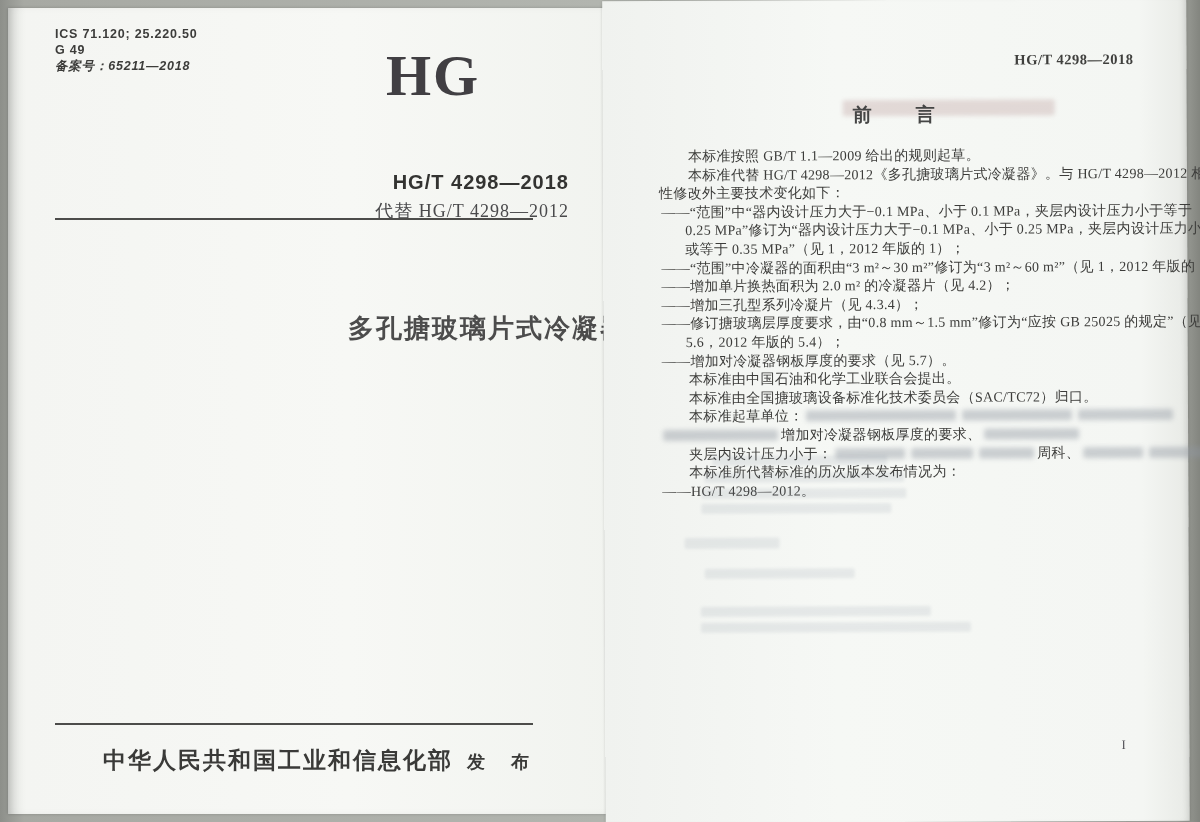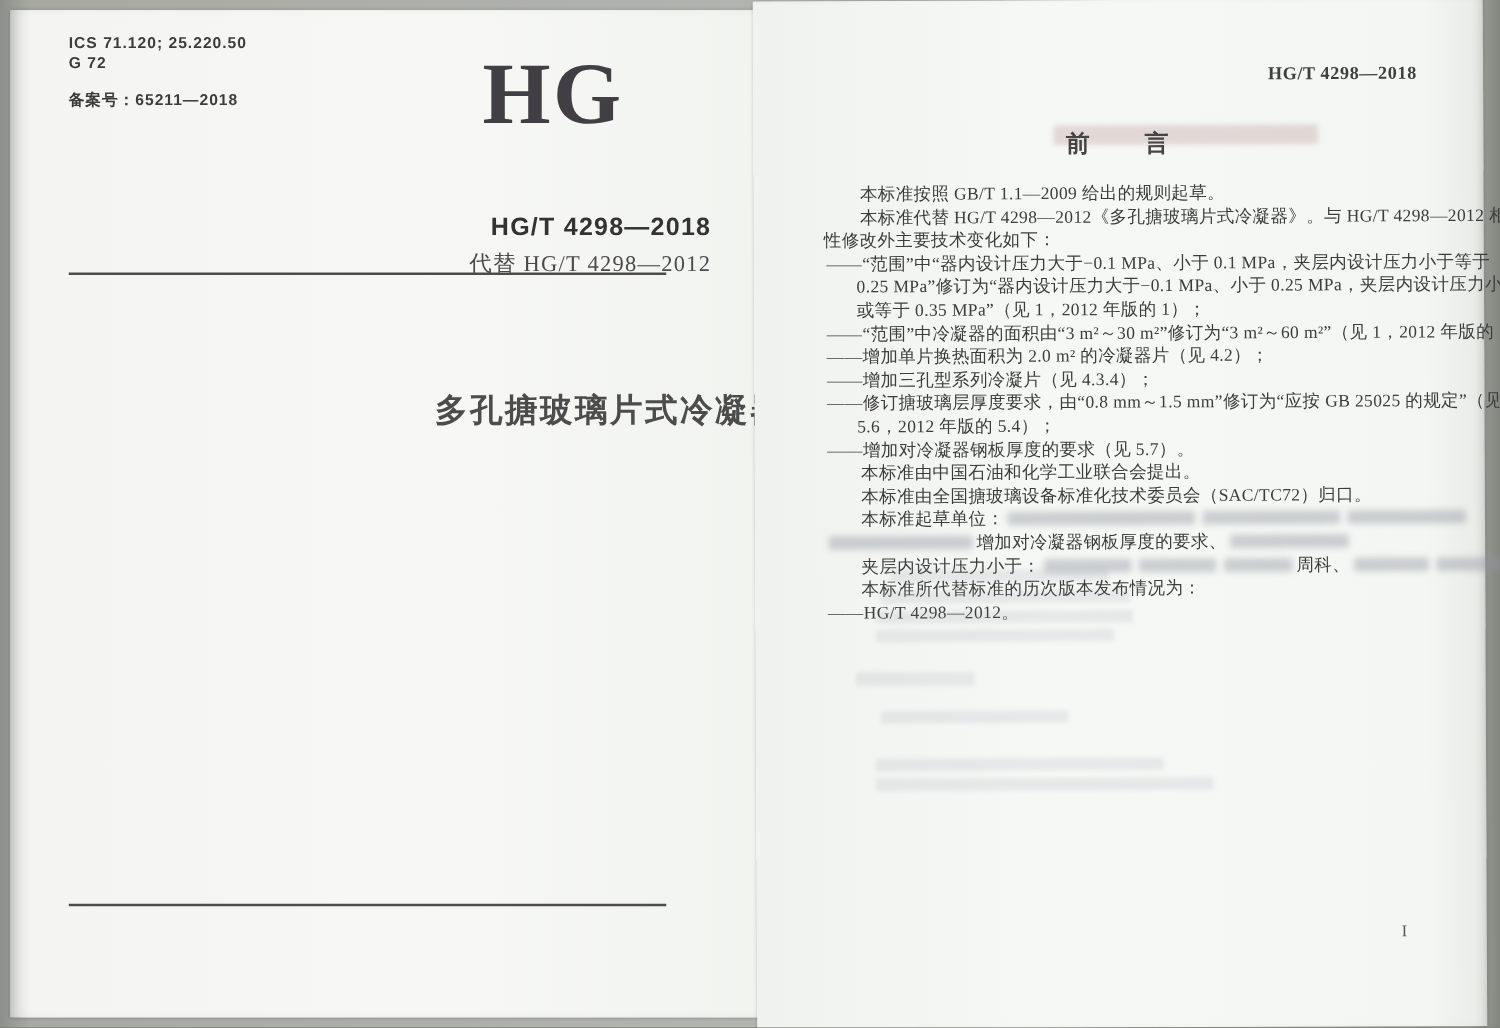--- a/index.html
+++ b/index.html
@@ -17,22 +17,22 @@
   }
   .page-right{
     left:604px;top:0px;width:584px;height:822px;
     background:linear-gradient(90deg,#f0f2ef 0%,#f6f8f5 40%,#f4f6f3 92%,#e8eae6 100%);
     box-shadow:inset -6px 0 10px -8px rgba(0,0,0,.3), 0 0 3px rgba(0,0,0,.2);
     transform:rotate(-0.25deg);
   }
   
   .ics-block{position:absolute;left:47px;top:18px;font-family:"Liberation Sans","DejaVu Sans",sans-serif;
     font-size:12.5px;font-weight:600;letter-spacing:.8px;color:#3c3c3a;line-height:16px;}
-  .ics-block .record{margin-top:14px;}
-  .hg-logo{position:absolute;left:378px;top:22px;font-size:70px;line-height:92px;font-weight:700;
+  .ics-block .record{margin-top:0;font-style:italic;}
+  .hg-logo{position:absolute;left:378px;top:22px;font-size:58px;line-height:92px;font-weight:700;
     letter-spacing:2px;color:#413f43;font-family:"Liberation Serif","DejaVu Serif",serif;}
   .std-name{position:absolute;left:46px;top:102px;font-size:36px;font-weight:700;letter-spacing:3.5px;
     color:#3e3e3c;white-space:nowrap;}
   .std-code{position:absolute;right:59px;top:163px;font-family:"Liberation Sans","DejaVu Sans",sans-serif;
     font-size:20px;font-weight:700;letter-spacing:1px;color:#333331;}
   .replaces{position:absolute;right:59px;top:191px;font-size:18px;letter-spacing:1px;color:#4a4a4c;}
   .rule{position:absolute;left:47px;width:478px;height:2px;background:#4c4c4a;}
   .rule-top{top:210px;}
   .rule-bottom{top:715px;}
   .title-zh{position:absolute;left:0;top:303px;width:100%;text-align:right;font-size:26px;
@@ -67,34 +67,37 @@
   .page-num{position:absolute;left:516px;top:738px;font-size:13px;color:#55555a;}
 </style>
 </head>
 <body>
 
 <div class="scan">
 
   <div class="page page-left">
     <div class="ics-block">
       <div>ICS 71.120; 25.220.50</div>
-      <div>G 72</div>
+      <div>G 49</div>
       <div class="record">备案号：65211—2018</div>
     </div>
 
     <div class="hg-logo">HG</div>
 
     <div class="std-code">HG/T 4298—2018</div>
     <div class="replaces">代替 HG/T 4298—2012</div>
     <div class="rule rule-top"></div>
 
     <div class="title-zh">多孔搪玻璃片式冷凝器</div>
 
     <div class="rule rule-bottom"></div>
 
+    <div class="publisher-row">
+      <span class="pname">中华人民共和国工业和信息化部</span><span class="paction">发　布</span>
+    </div>
   </div>
 
   <div class="page page-right">
     <div class="rp-header">HG/T 4298—2018</div>
 
     <div class="ghost ghost-title"></div>
     <div class="fw-title">前　　言</div>
 
     <div class="fw-body">
       <p class="ind">本标准按照 GB/T 1.1—2009 给出的规则起草。</p>

